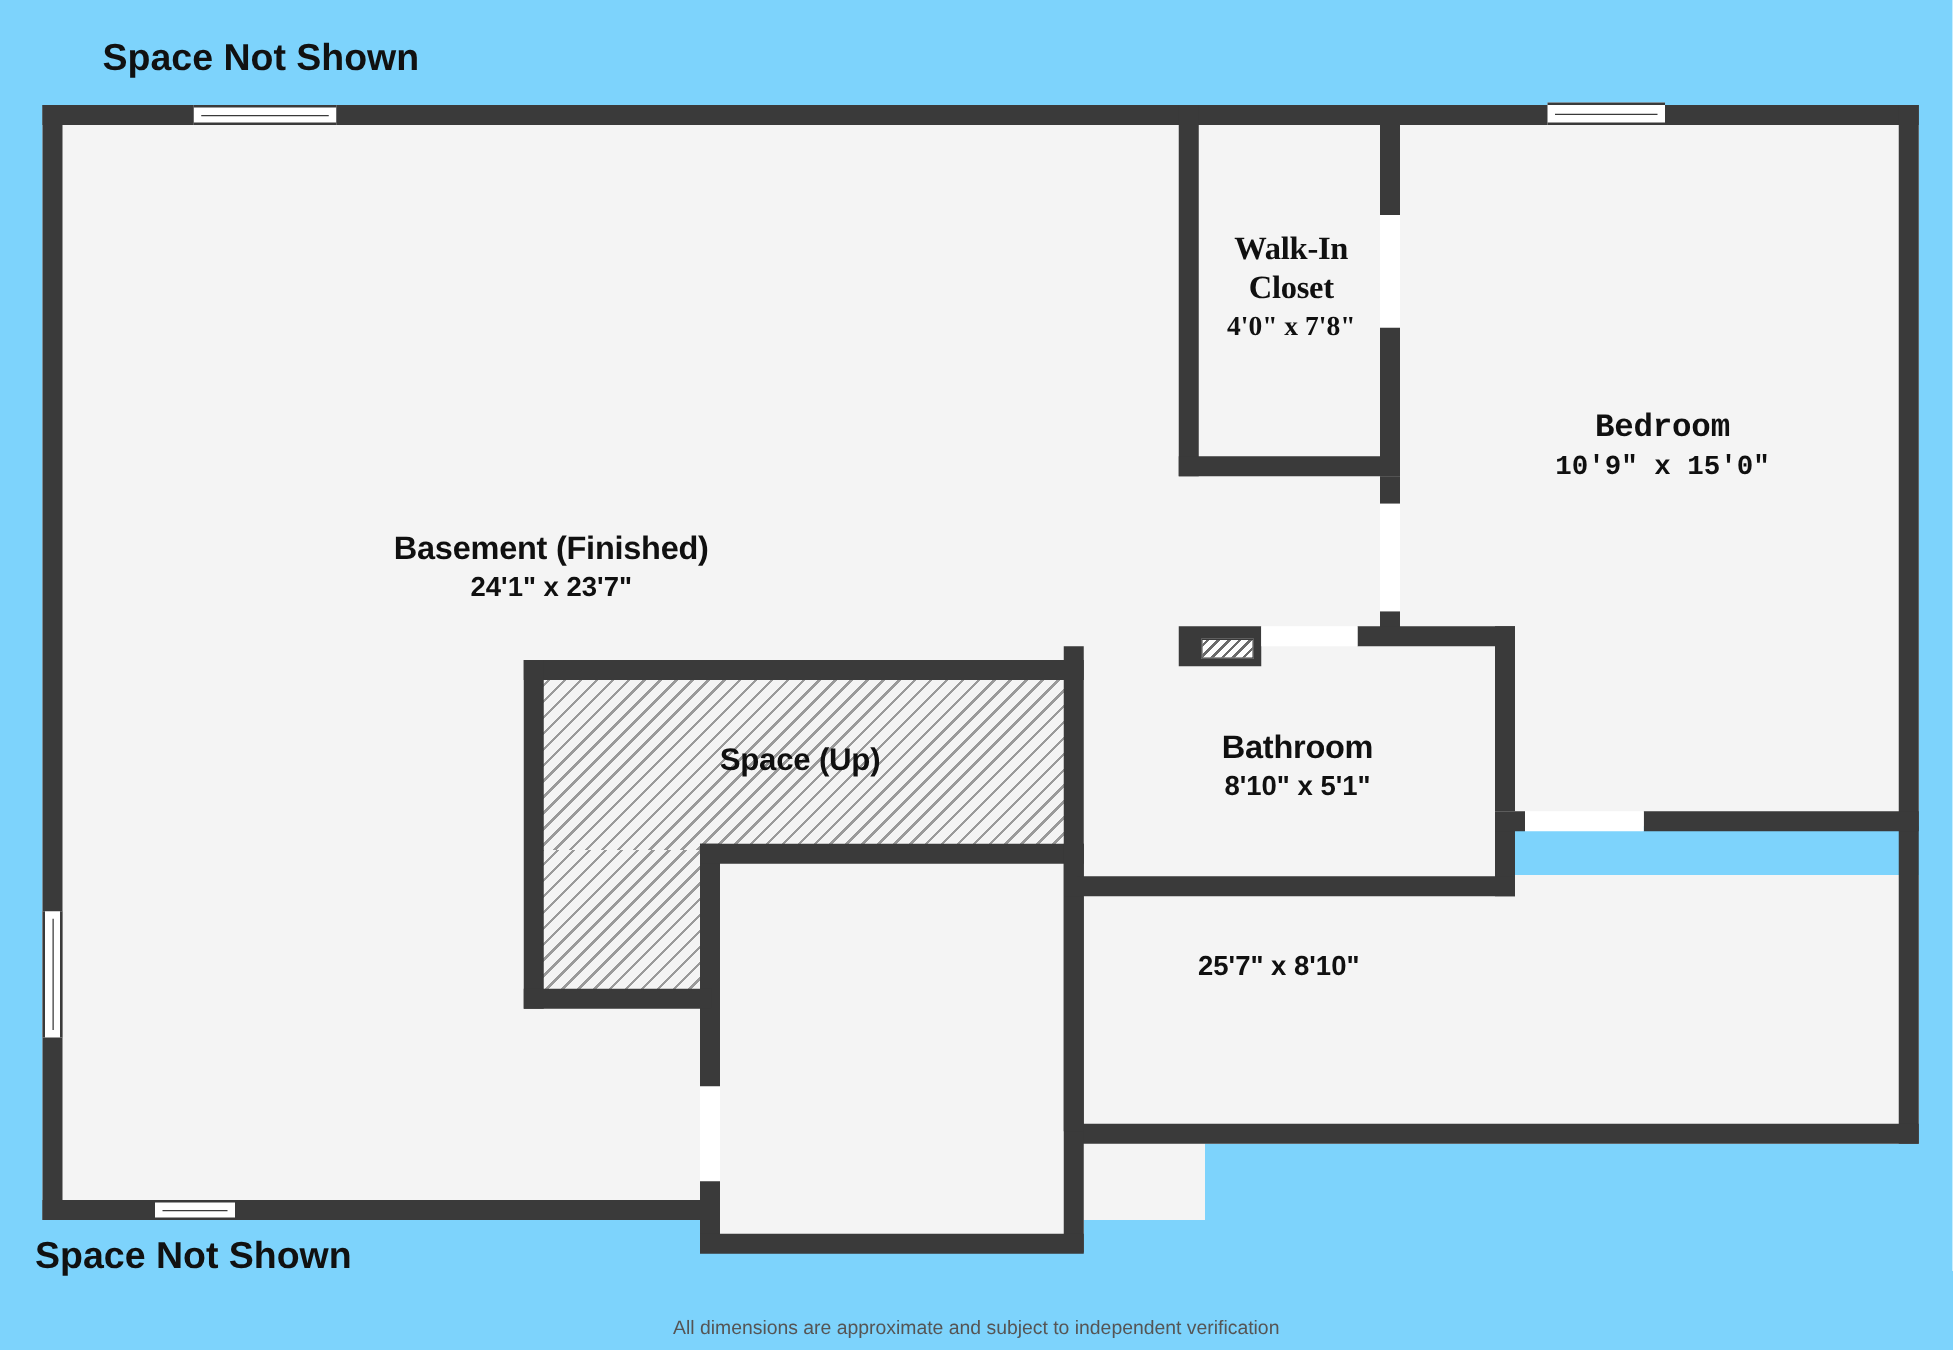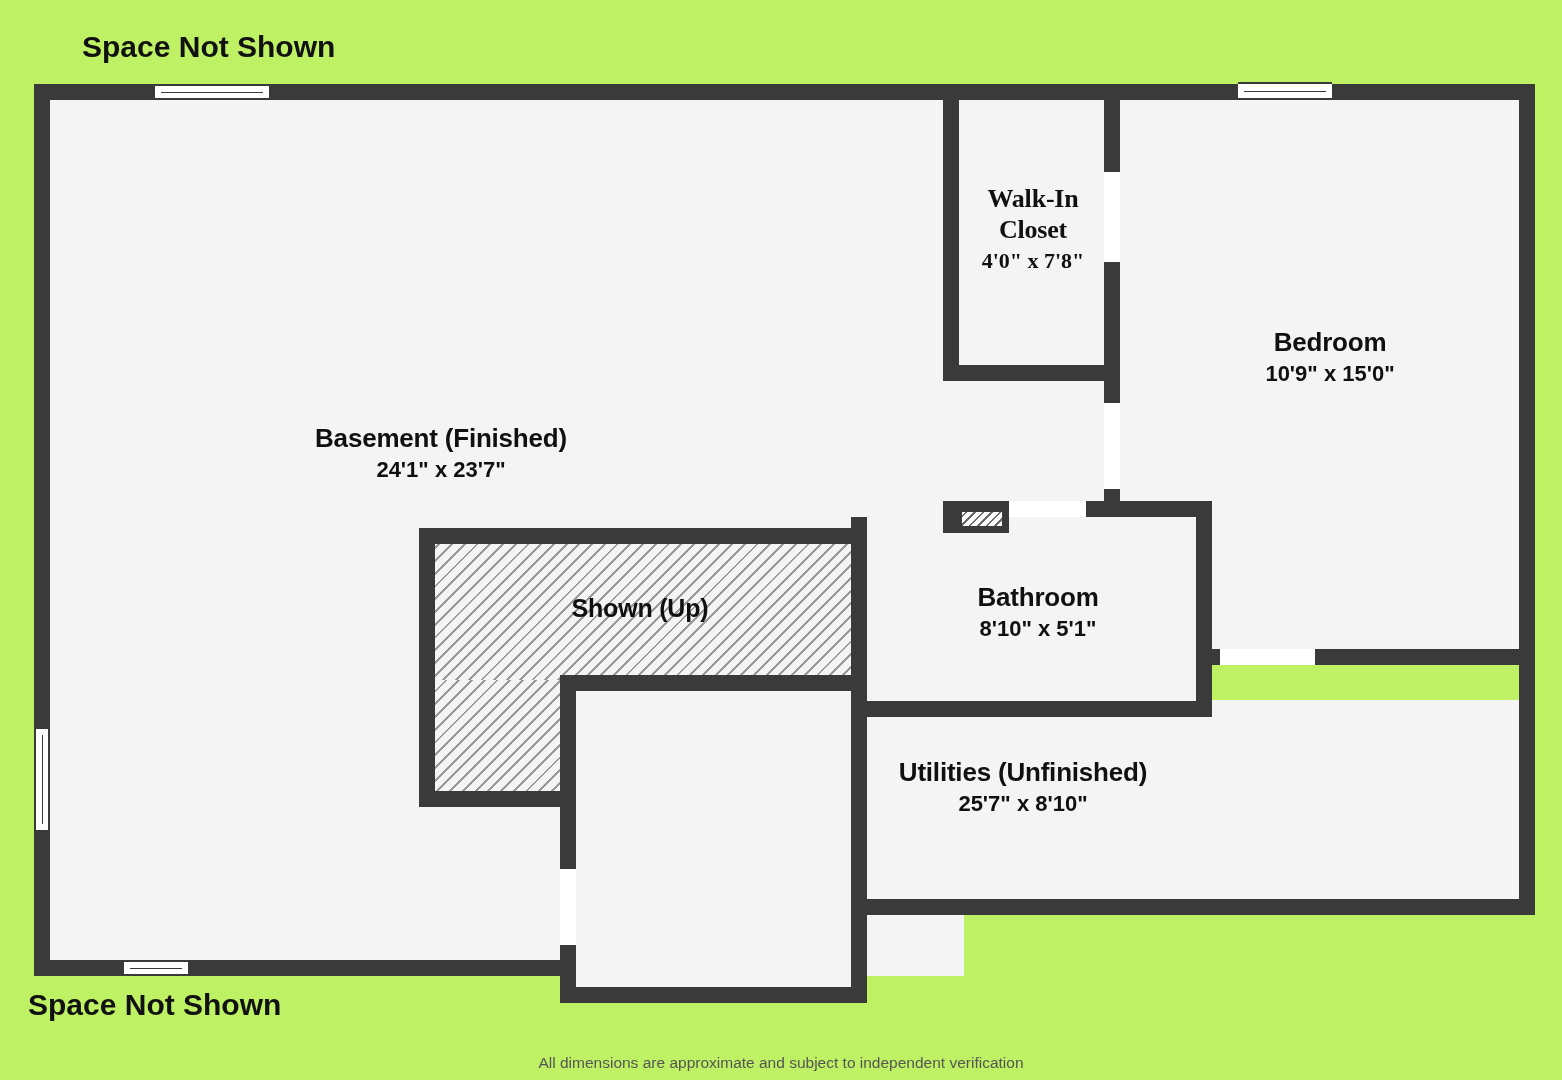--- a/index.html
+++ b/index.html
@@ -7,21 +7,21 @@
     padding: 0;
     background: #ffffff;
   }
   body {
     font-family: "Liberation Sans", sans-serif;
   }
   #page {
     position: relative;
     width: 1562px;
     height: 1080px;
-    background: #bef264;
+    background: #7dd3fc;
     overflow: hidden;
   }
 
   
   .note {
     position: absolute;
     font-weight: bold;
     color: #111111;
     white-space: nowrap;
   }
@@ -240,34 +240,33 @@
   <div class="room-label" style="left:441px; top:423px;text-align:center;">
     <span class="rname">Basement (Finished)</span>
     <span class="rdim">24'1" x 23'7"</span>
   </div>
 
   <div class="room-label" style="left:1033px; top:184px; max-width:150px; white-space:normal;font-family:Liberation Serif, serif;">
     <span class="rname">Walk-In Closet</span>
     <span class="rdim">4'0" x 7'8"</span>
   </div>
 
-  <div class="room-label" style="left:1330px; top:327px;">
+  <div class="room-label" style="left:1330px; top:327px;font-family:Liberation Mono, monospace;">
     <span class="rname">Bedroom</span>
     <span class="rdim">10'9" x 15'0"</span>
   </div>
 
   <div class="room-label single" style="left:640px; top:594px;">
-    <span class="rname">Shown (Up)</span>
+    <span class="rname">Space (Up)</span>
   </div>
 
   <div class="room-label" style="left:1038px; top:582px;">
     <span class="rname">Bathroom</span>
     <span class="rdim">8'10" x 5'1"</span>
   </div>
 
   <div class="room-label" style="left:1023px; top:757px;">
-    <span class="rname">Utilities (Unfinished)</span>
     <span class="rdim">25'7" x 8'10"</span>
   </div>
 
   <div class="disclaimer">All dimensions are approximate and subject to independent verification</div>
 
 </div>
 
 </body></html>

